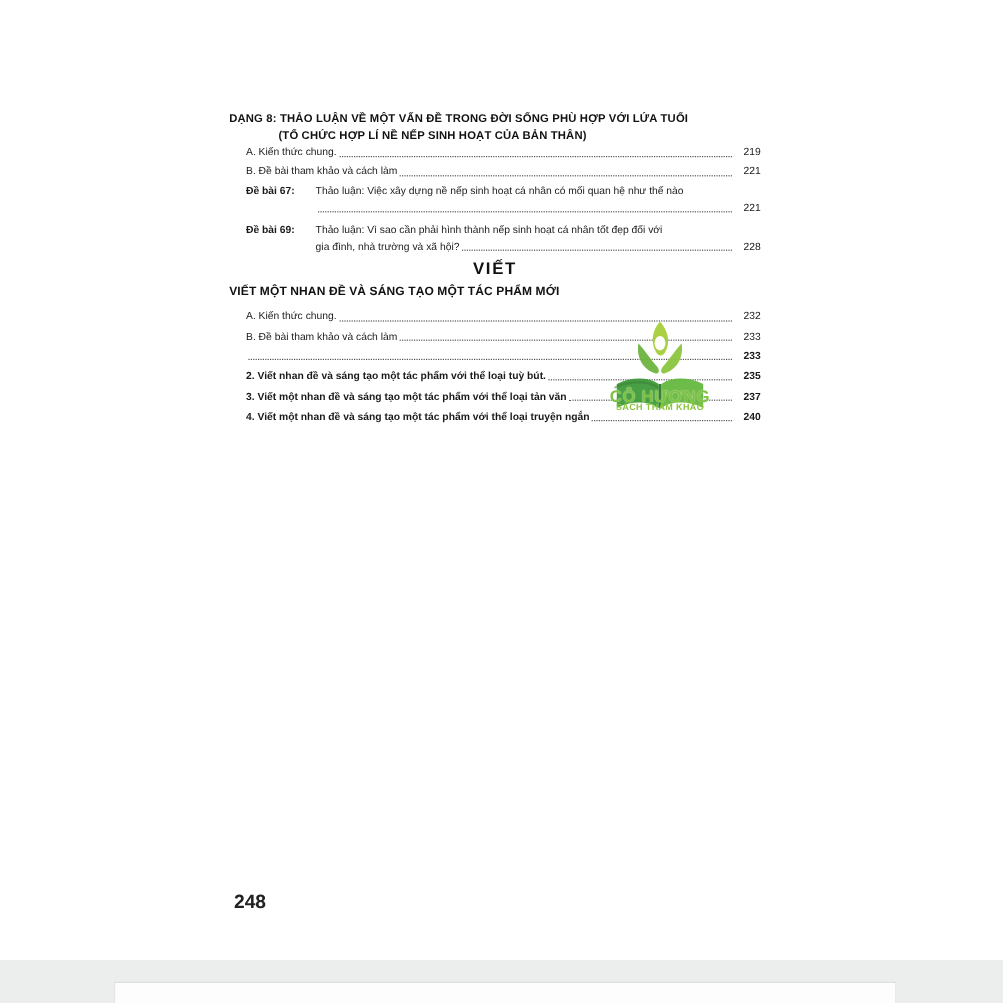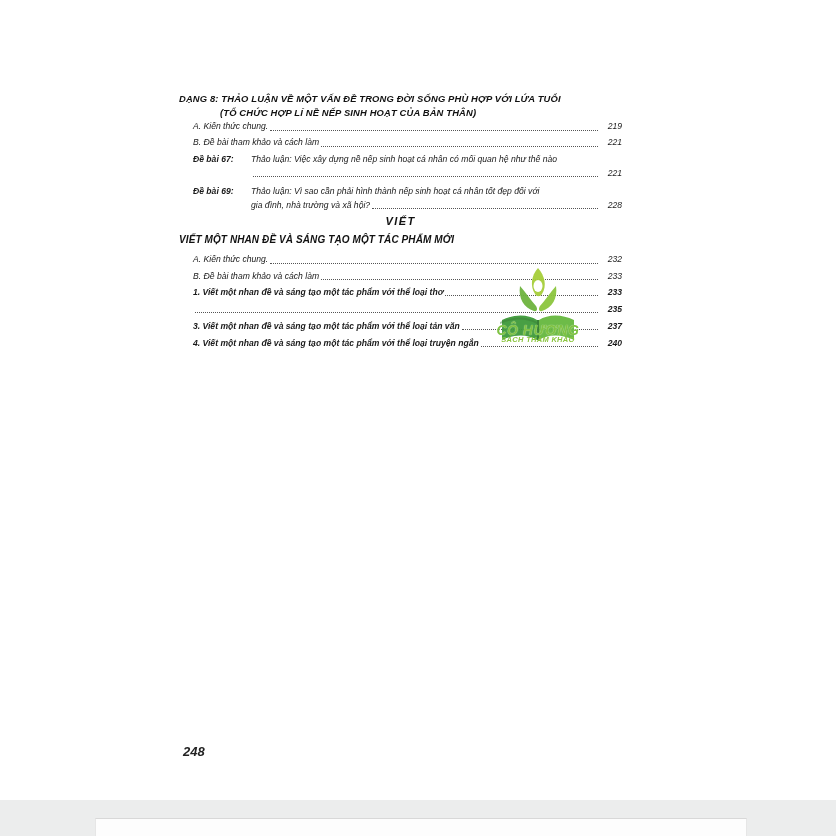--- a/index.html
+++ b/index.html
@@ -10,26 +10,25 @@
     width: 836px;
     height: 836px;
     background: #ffffff;
     font-family: "Liberation Sans", sans-serif;
     color: #1a1a1a;
     position: relative;
     overflow: hidden;
   }
   .page {
     position: absolute;
-    left: 4px;
+    left: 16px;
     top: 0;
     width: 720px;
     height: 800px;
     background: #ffffff;
-    font-style: italic;
   }
   .page-bottom-strip {
     position: absolute;
     left: 0;
     top: 800px;
     width: 836px;
     height: 36px;
     background: #eceded;
   }
   .page-bottom-strip .inner {
@@ -99,21 +98,21 @@
     line-height: 13.6px;
     margin-bottom: 3.4px;
     padding-left: 14px;
     font-weight: bold;
   }
   .numbered-row .t { flex: 0 0 auto; white-space: nowrap; }
 
   
   .section-viet {
     text-align: center;
-    font-size: 11px;
+    font-size: 14px;
     font-weight: bold;
     letter-spacing: 1.4px;
     margin-top: 2px;
     margin-bottom: 7px;
     color: #111;
   }
   .section-sub {
     font-size: 10px;
     font-weight: bold;
     letter-spacing: 0.1px;
@@ -144,21 +143,21 @@
     width: 100%;
   }
   .de-body .l .t { flex: 0 0 auto; white-space: nowrap; }
   .de-body .l.nofill .t { white-space: normal; }
 
   
   .folio {
     position: absolute;
     left: 179px;
     top: 744px;
-    font-size: 13px;
+    font-size: 16px;
     font-weight: bold;
     color: #222;
   }
 
   
   .watermark {
     position: absolute;
     left: 486px;
     top: 264px;
     width: 96px;
@@ -256,26 +255,26 @@
         <span class="pg">232</span>
       </div>
 
       <div class="plain-row">
         <span class="t">B. Đề bài tham khảo và cách làm</span>
         <span class="dots"></span>
         <span class="pg">233</span>
       </div>
 
       <div class="numbered-row">
-        <span class="t">1. Viết một nhan đề và sáng tạo một tác phẩm với thể loại thơ</span>
         <span class="dots"></span>
         <span class="pg">233</span>
       </div>
 
       <div class="numbered-row">
+        <span class="t">2. Viết nhan đề và sáng tạo một tác phẩm với thể loại tuỳ bút.</span>
         <span class="dots"></span>
         <span class="pg">235</span>
       </div>
 
       <div class="numbered-row">
         <span class="t">3. Viết một nhan đề và sáng tạo một tác phẩm với thể loại tản văn</span>
         <span class="dots"></span>
         <span class="pg">237</span>
       </div>
 

